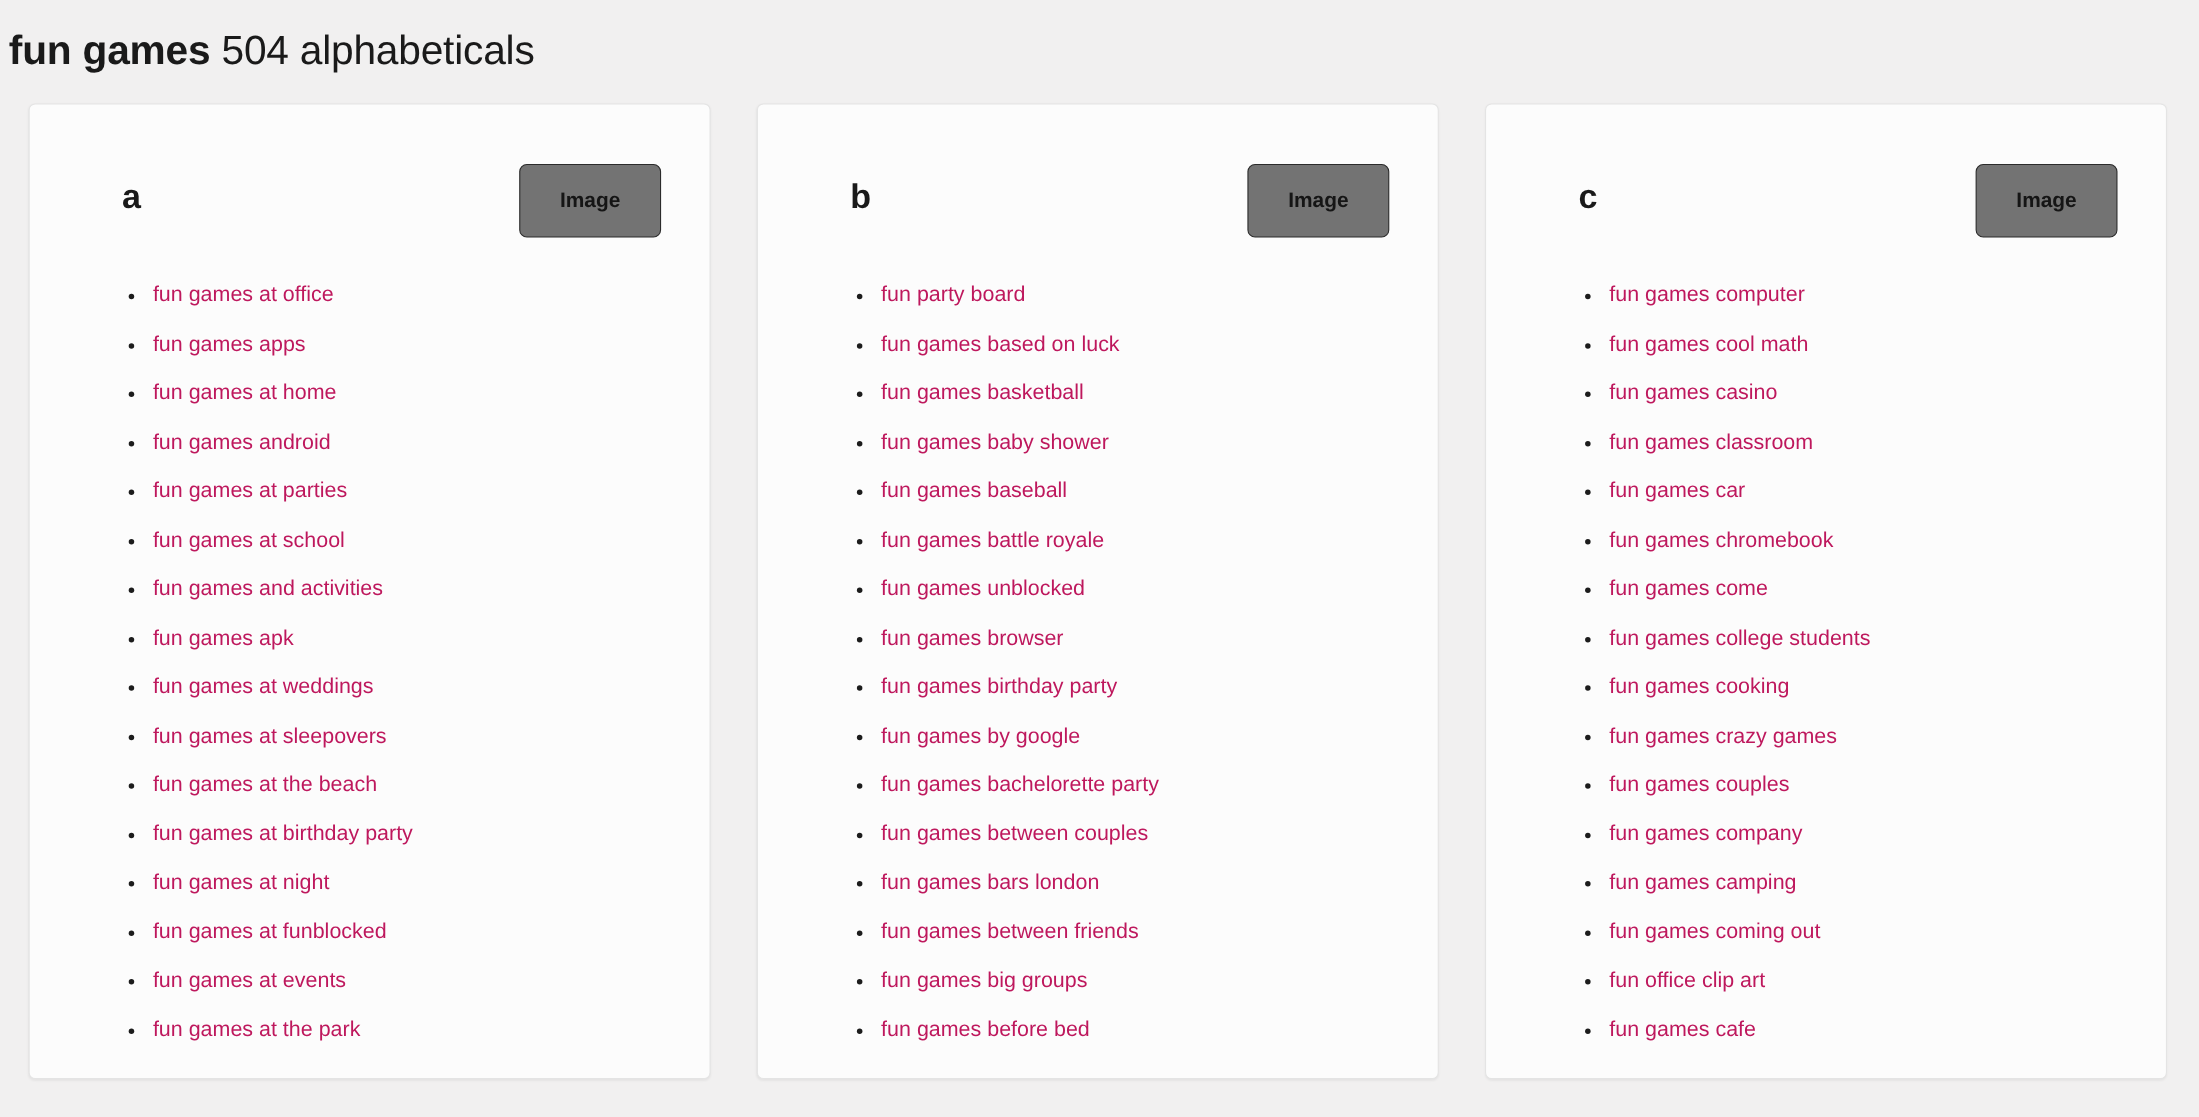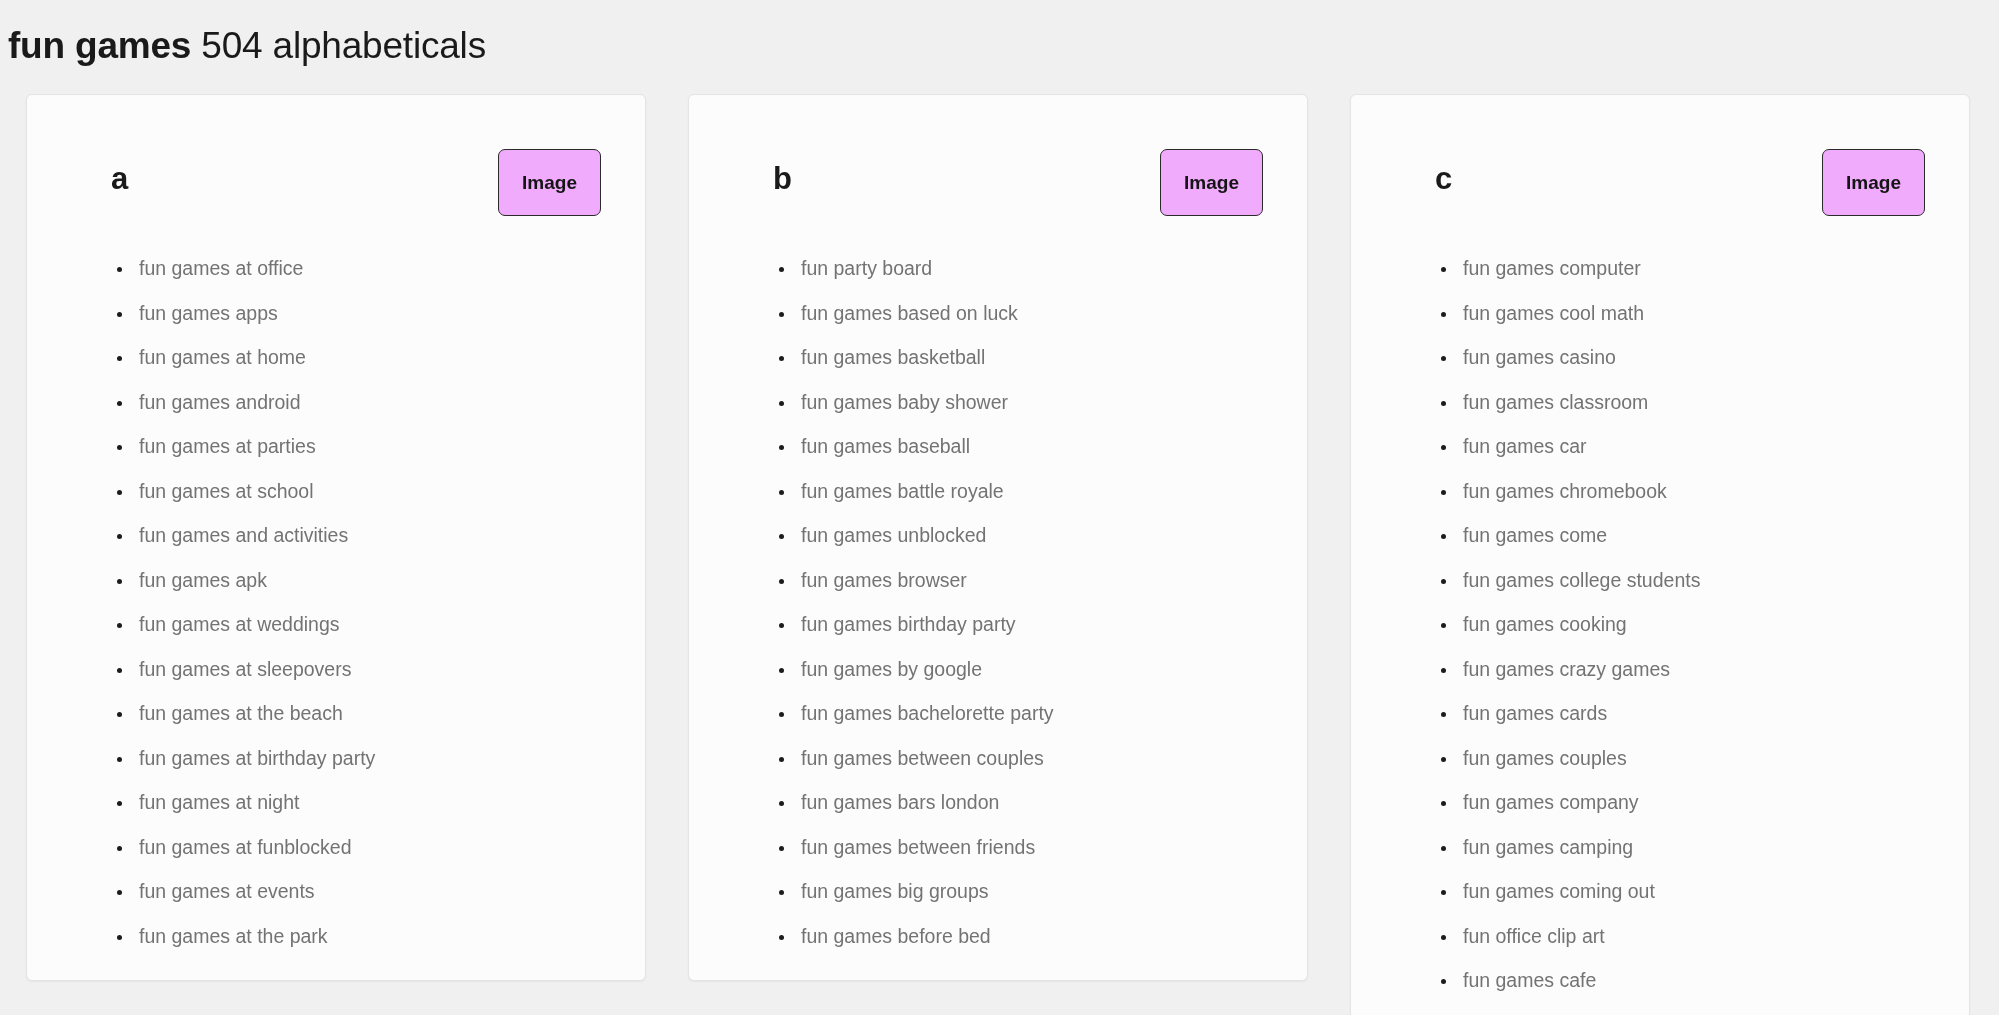--- a/index.html
+++ b/index.html
@@ -60,45 +60,45 @@
 
   .card-letter {
     font-size: 31px;
     font-weight: bold;
     color: #1a1a1a;
     line-height: 1;
     padding-top: 14px;
   }
 
   .image-box {
-    width: 103px;
+    width: 129px;
     height: 67px;
     border: 1.5px solid #2b2b2b;
     border-radius: 7px;
-    background: #f0abfc;
+    background: #737373;
     display: flex;
     align-items: center;
     justify-content: center;
     font-size: 19px;
     font-weight: bold;
     color: #151515;
     flex: 0 0 auto;
     margin-right: 12px;
   }
 
   .kw-list {
     list-style: none;
     margin: 24px 0 0 0;
     padding: 0 0 0 62px;
   }
   .kw-list li {
     position: relative;
     font-size: 19.5px;
     line-height: 1.0;
-    color: #737373;
+    color: #be185d;
     padding: 0 0 0 22px;
     margin: 0 0 25px 0;
     white-space: nowrap;
   }
   .kw-list li:last-child { margin-bottom: 4px; }
   .kw-list li::before {
     content: "";
     position: absolute;
     left: 0;
     top: 8px;
@@ -178,21 +178,20 @@
       <li>fun games computer</li>
       <li>fun games cool math</li>
       <li>fun games casino</li>
       <li>fun games classroom</li>
       <li>fun games car</li>
       <li>fun games chromebook</li>
       <li>fun games come</li>
       <li>fun games college students</li>
       <li>fun games cooking</li>
       <li>fun games crazy games</li>
-      <li>fun games cards</li>
       <li>fun games couples</li>
       <li>fun games company</li>
       <li>fun games camping</li>
       <li>fun games coming out</li>
       <li>fun office clip art</li>
       <li>fun games cafe</li>
 
     </ul>
   </div>
 

